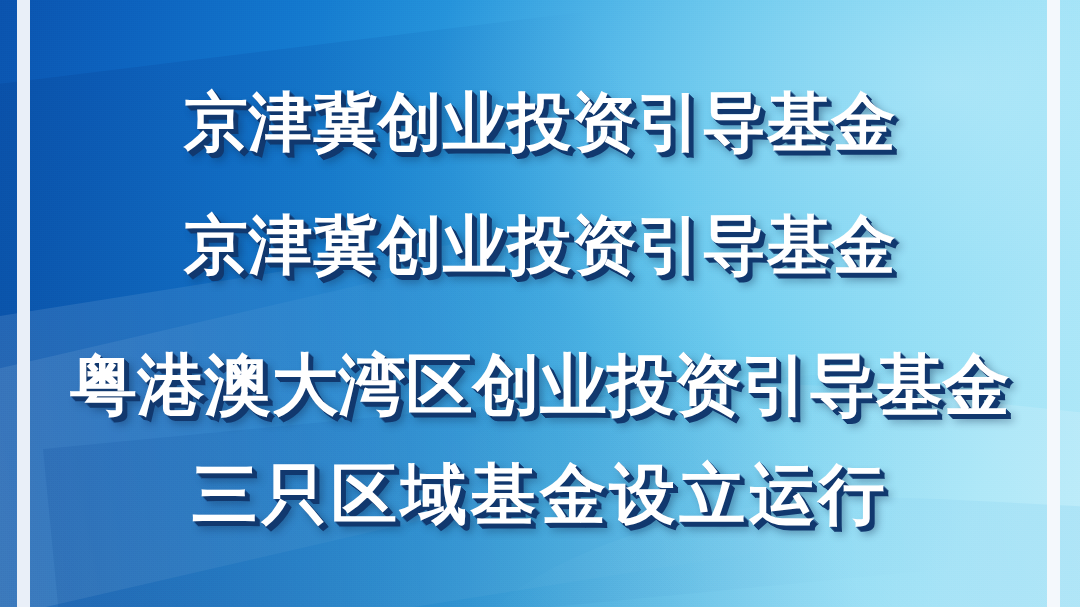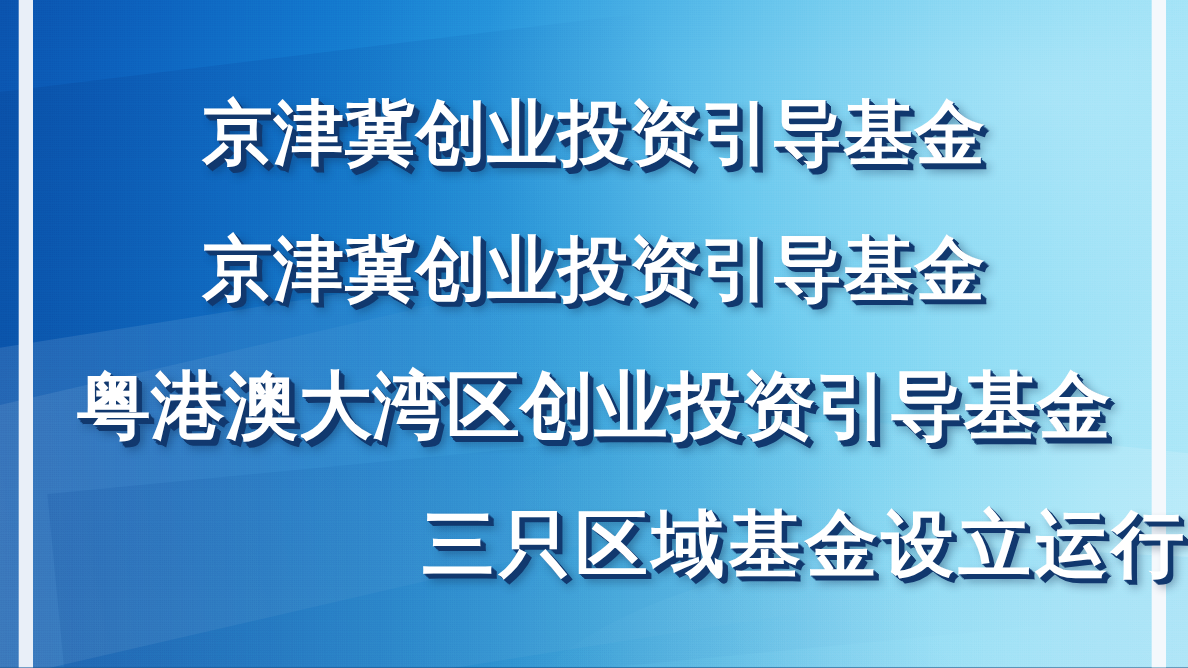--- a/index.html
+++ b/index.html
@@ -151,22 +151,22 @@
       5px 5px 0 #11386e,
       4px 4px 0 #11386e,
       3px 3px 0 #11386e,
       2px 2px 0 #12407c,
       1px 1px 0 #1b4a86,
       7px 7px 9px rgba(6,30,66,0.45);
     letter-spacing: 0.012em;
   }
   .l1 { top: 90px;  font-size: 64px; }
   .l2 { top: 213px; font-size: 64px; }
-  .l3 { top: 336px; font-size: 67px; letter-spacing: 0.002em; }
-  .l4 { top: 462px; font-size: 66px; letter-spacing: 0.055em; text-align: right; }
+  .l3 { top: 352px; font-size: 67px; letter-spacing: 0.002em; }
+  .l4 { top: 462px; font-size: 66px; letter-spacing: 0.055em; }
 </style>
 </head>
 <body>
 
 <div id="slide">
 
   <div class="bg-base"></div>
   <div class="bg-glow"></div>
   <div class="bg-wedge-dark"></div>
   <div class="swoosh-a"></div>

